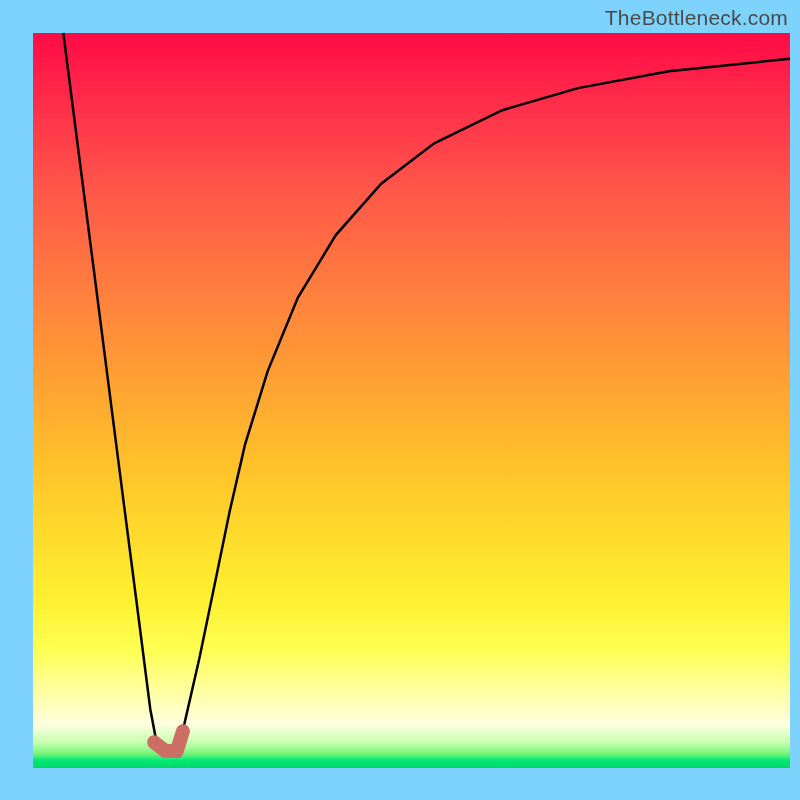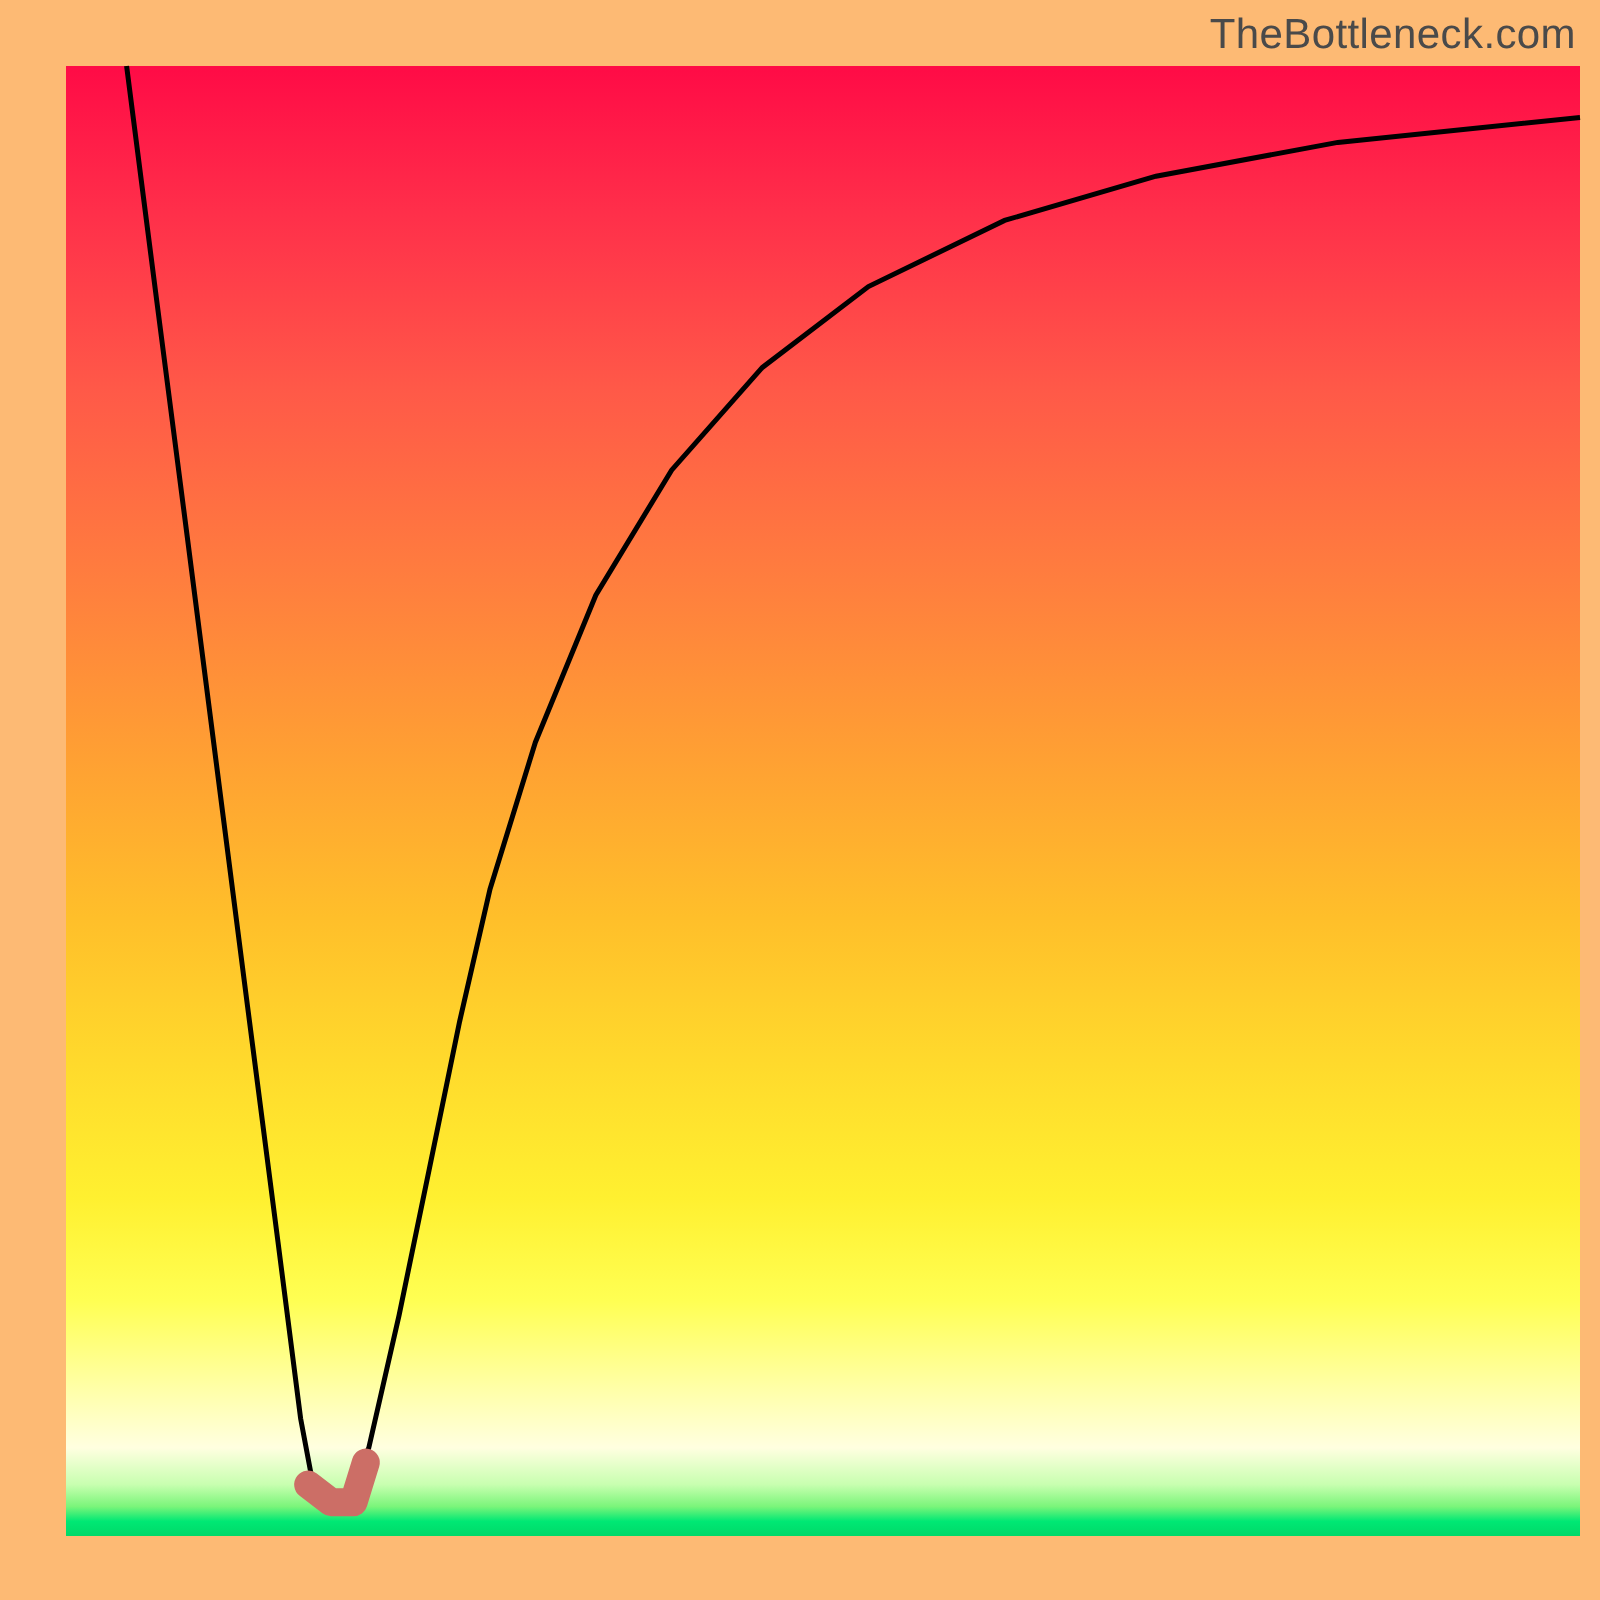--- a/index.html
+++ b/index.html
@@ -8,21 +8,21 @@
     width: 800px;
     height: 800px;
     overflow: hidden;
     background: #000;
     font-family: Arial, Helvetica, sans-serif;
   }
   .frame {
     position: relative;
     width: 800px;
     height: 800px;
-    background: #fdba74;
+    background: #7dd3fc;
   }
   .plot-area {
     position: absolute;
     left: 33px;
     top: 33px;
     width: 757px;
     height: 735px;
     
     background: linear-gradient(
       to bottom,

